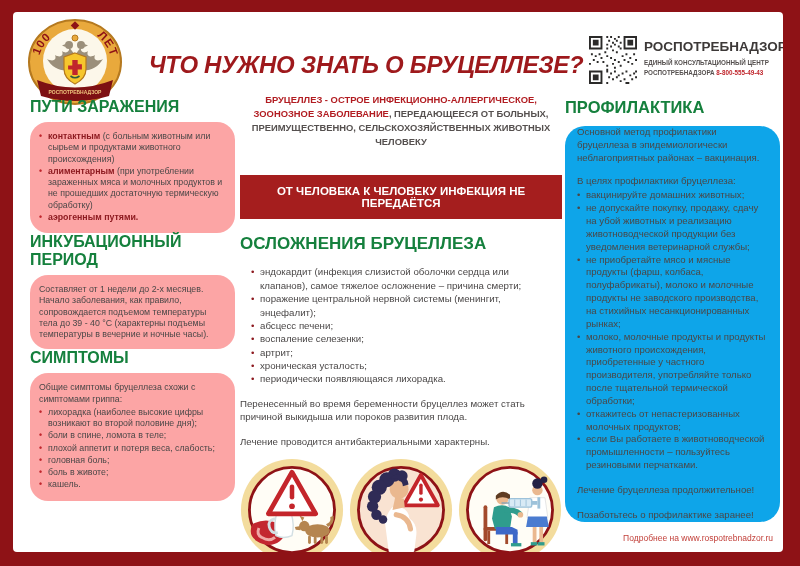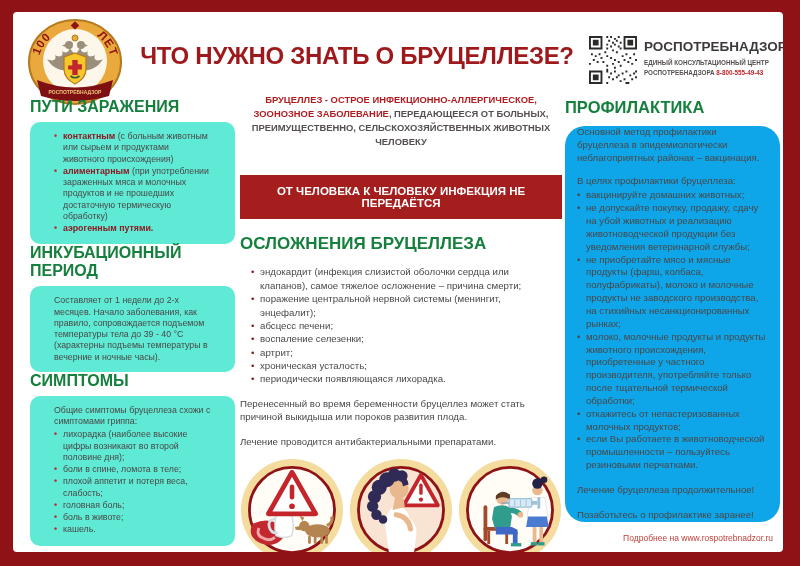--- a/index.html
+++ b/index.html
@@ -3,32 +3,32 @@
 <meta charset="utf-8">
 <style>
   html,body{margin:0;padding:0;background:#6d0f12;}
   .poster{position:relative;width:800px;height:566px;background:#8E1216;
           font-family:"Liberation Sans",sans-serif;overflow:hidden;}
   .content{position:absolute;left:13px;top:12px;width:770px;height:540px;
            background:#ffffff;border-radius:4px;overflow:hidden;}
 
   
   .logo{position:absolute;left:12px;top:5px;}
-  .title{position:absolute;left:118px;top:30px;width:452px;margin:0;text-align:center;
-         font-size:24px;font-weight:bold;color:#9E191C;letter-spacing:-0.3px;}
+  .title{position:absolute;left:118px;top:30px;width:452px;margin:9px;text-align:center;
+         font-size:24px;font-weight:bold;color:#9E191C;letter-spacing:-0.3px;font-style:italic;}
   .agency{position:absolute;left:576px;top:24px;display:flex;gap:7px;align-items:flex-start;}
   .agency-name{font-size:13.5px;font-weight:bold;color:#3D3938;line-height:1.1;margin-top:4px;}
   .agency-sub{font-size:6.3px;font-weight:bold;color:#55504F;margin-top:3px;line-height:1.55;}
   .agency-phone{color:#C0262C;}
 
   h2.section{font-weight:bold;color:#15803d;text-align:left;font-size:16px;margin:0 0 6px;}
 
   
   .col-left{position:absolute;left:17px;top:86px;width:205px;}
-  .graybox{background:#5eead4;border-radius:10px;padding:9px 24px;
+  .graybox{background:#fca5a5;border-radius:18px;padding:9px 9px;
            font-size:8.8px;line-height:1.28;color:#4A4747;}
   .graybox ul{margin:0;padding:0;list-style:none;}
   .graybox li{padding-left:9px;position:relative;margin-bottom:1px;}
   .graybox li::before{content:"\2022";color:#C0262C;position:absolute;left:0;font-weight:bold;}
   .lead{font-weight:bold;color:#8E1B21;}
   .gap{margin-top:12px;}
   .box-intro{margin:0 0 2px;}
 
   
   .col-mid{position:absolute;left:227px;top:81px;width:322px;}
@@ -151,21 +151,21 @@
       <ul class="complist">
           <li>эндокардит (инфекция слизистой оболочки сердца или клапанов), самое тяжелое осложнение – причина смерти;</li>
           <li>поражение центральной нервной системы (менингит, энцефалит);</li>
           <li>абсцесс печени;</li>
           <li>воспаление селезенки;</li>
           <li>артрит;</li>
           <li>хроническая усталость;</li>
           <li>периодически появляющаяся лихорадка.</li>
         </ul>
       <p class="note">Перенесенный во время беременности бруцеллез может стать причиной выкидыша или пороков развития плода.</p>
-      <p class="note">Лечение проводится антибактериальными препаратами.</p>
+      <p class="note">Лечение проводится антибактериальными характерны.</p>
 
       <div class="circles">
 
         <svg width="104" height="104" viewBox="0 0 110 110">
           <circle cx="55" cy="55" r="54" fill="#F3DC9D"></circle>
           <circle cx="55" cy="55" r="45" fill="#FFFDF6" stroke="#8E1216" stroke-width="3"></circle>
           <g>
             <path d="M13,70 q-5,12 5,18 q13,8 24,0 q9,-7 2,-15 q-13,-12 -31,-3z" fill="#C32730"></path>
             <path d="M20,74 q-3,7 3,10 q8,5 14,0" fill="none" stroke="#EFA9A6" stroke-width="3"></path>
           </g>

